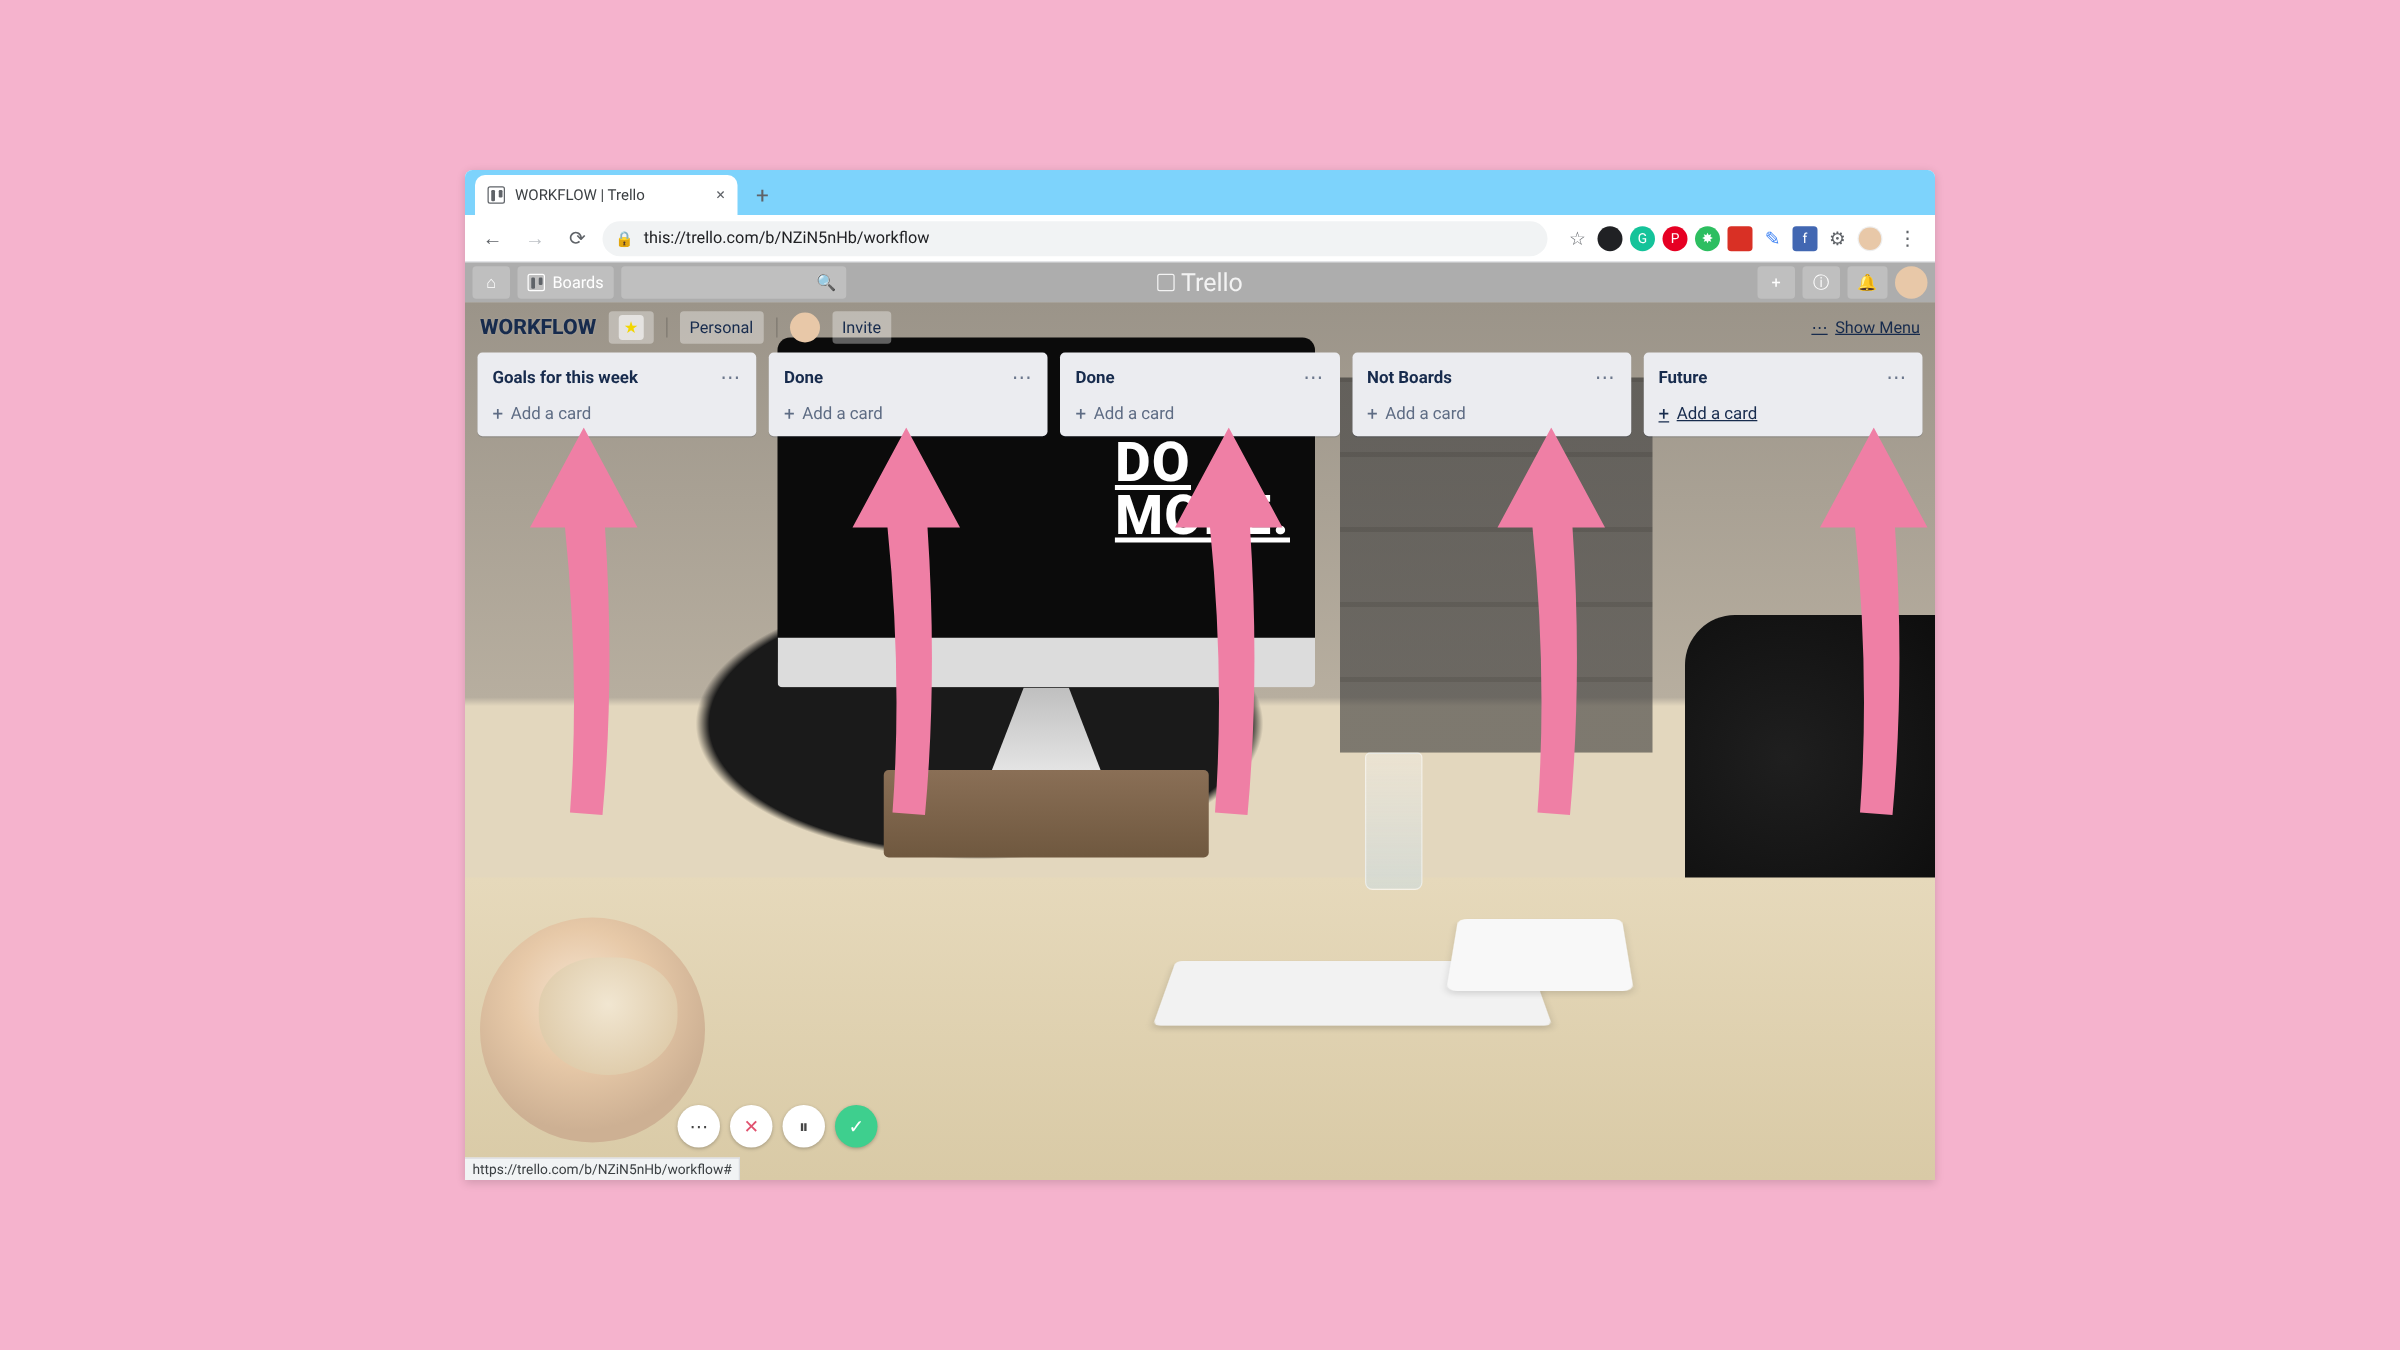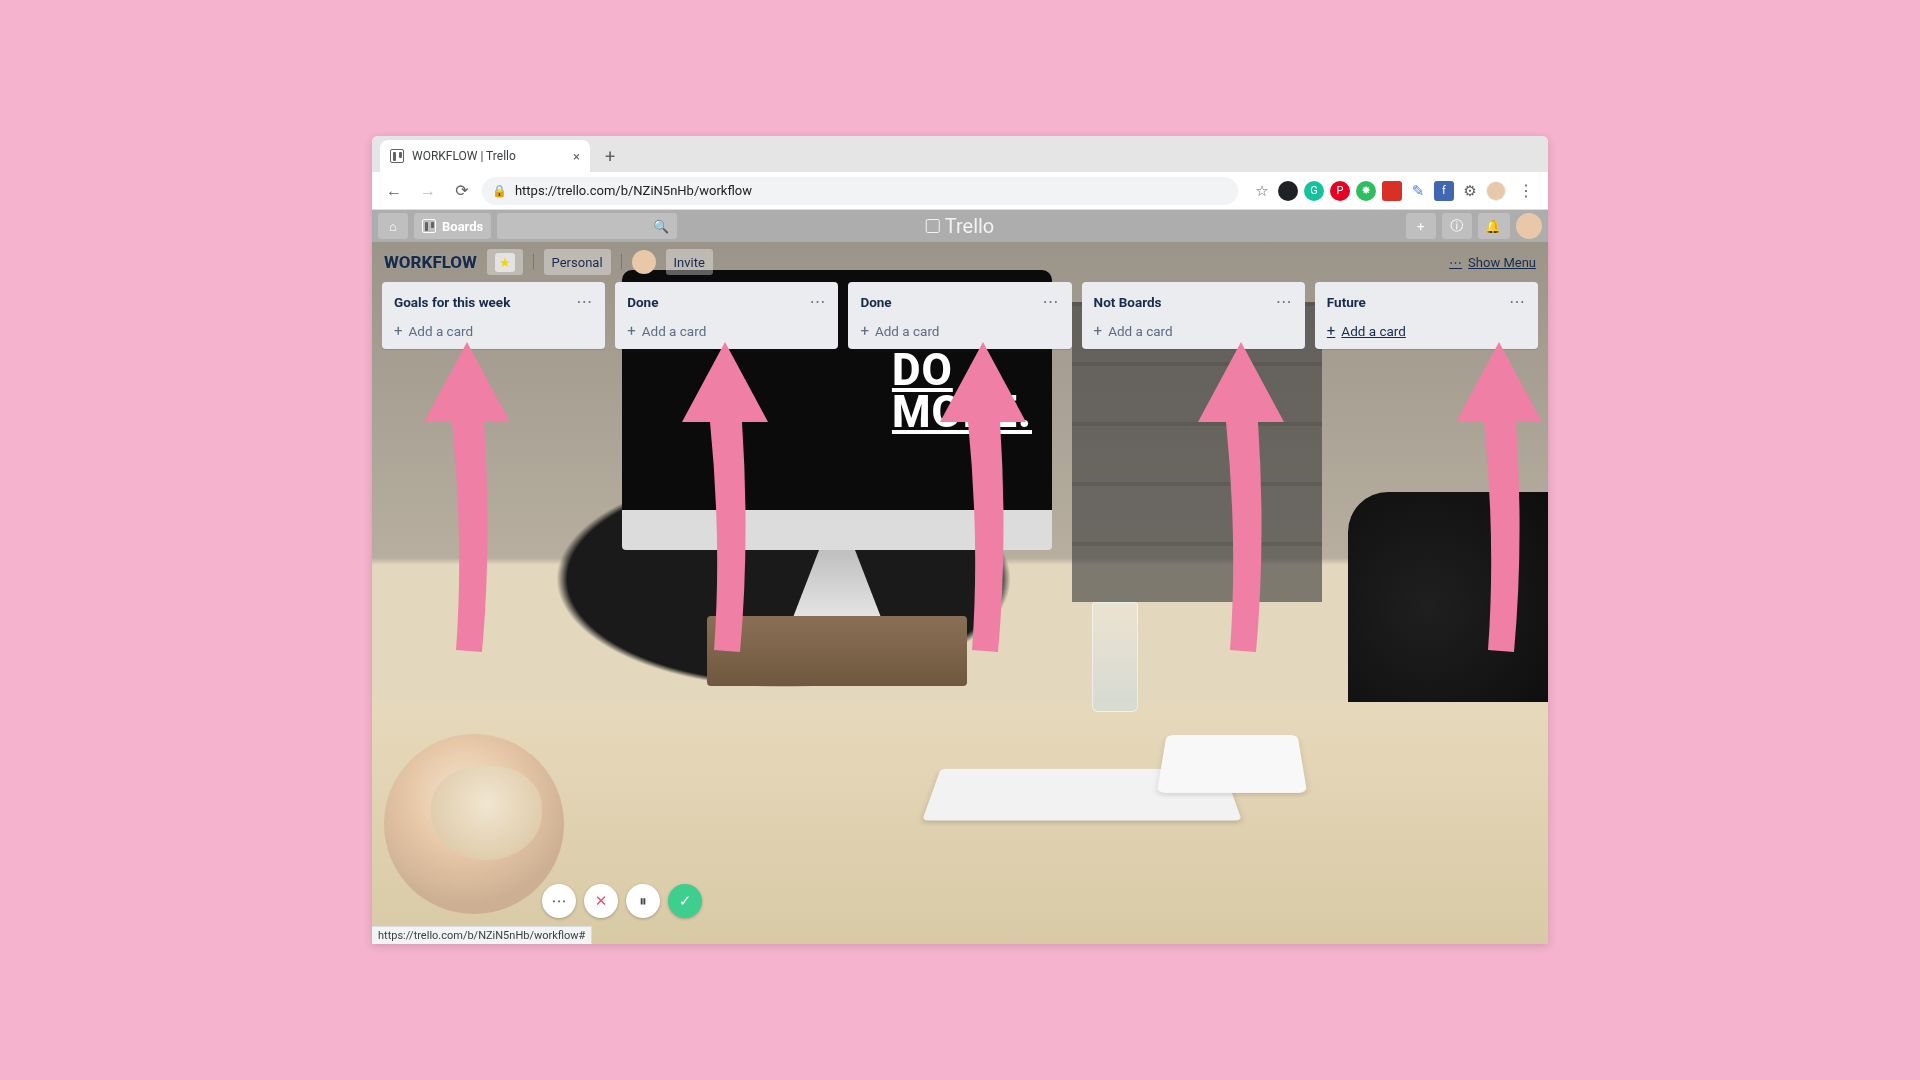--- a/index.html
+++ b/index.html
@@ -1,38 +1,38 @@
 <!DOCTYPE html>
 <html><head>
 <meta charset="utf-8">
 <style>
   * { margin: 0; padding: 0; box-sizing: border-box; font-family: -apple-system, BlinkMacSystemFont, "Segoe UI", Roboto, sans-serif; }
   body { background: #f5b3cd; width: 1920px; height: 1080px; display: flex; align-items: center; justify-content: center; }
   .stage { width: 1536px; height: 864px; background: #f5b3cd; display: flex; align-items: center; justify-content: center; }
   .browser-window { width: 1176px; height: 808px; background: #fff; border-radius: 6px 6px 0 0; overflow: hidden; box-shadow: 0 2px 8px rgba(0,0,0,.15); position: relative; }
 
   
-  .tab-strip { height: 36px; background: #e5e5e5; display: flex; align-items: flex-end; padding-left: 8px; }
+  .tab-strip { height: 36px; background: #7dd3fc; display: flex; align-items: flex-end; padding-left: 8px; }
   .tab { background: #fff; height: 32px; border-radius: 8px 8px 0 0; display: flex; align-items: center; padding: 0 10px; gap: 8px; min-width: 210px; font-size: 12px; color: #3c4043; }
   .tab .close { margin-left: auto; font-size: 13px; color: #5f6368; cursor: pointer; }
   .new-tab { width: 28px; height: 28px; display: flex; align-items: center; justify-content: center; font-size: 18px; color: #5f6368; cursor: pointer; margin-left: 6px; margin-bottom: 2px; }
 
   
   .addr-bar { height: 38px; background: #fff; border-bottom: 1px solid #dadce0; display: flex; align-items: center; padding: 0 8px; gap: 6px; }
   .nav-btn { width: 28px; height: 28px; display: flex; align-items: center; justify-content: center; color: #5f6368; border-radius: 50%; cursor: pointer; font-size: 16px; }
   .nav-btn.disabled { color: #bdc1c6; cursor: default; }
   .url-field { flex: 1; height: 28px; background: #f1f3f4; border-radius: 14px; display: flex; align-items: center; padding: 0 10px; font-size: 13px; color: #202124; gap: 8px; }
   .url-field .lock { color: #5f6368; font-size: 12px; }
   .ext-row { display: flex; align-items: center; gap: 6px; padding-left: 8px; }
   .ext-icon { width: 20px; height: 20px; border-radius: 50%; display: flex; align-items: center; justify-content: center; font-size: 11px; color: #fff; }
 
   
   .trello-header { height: 32px; background: rgba(0,0,0,.32); display: flex; align-items: center; padding: 0 6px; gap: 6px; position: relative; }
   .hbtn { height: 26px; min-width: 30px; background: rgba(255,255,255,.22); border-radius: 3px; display: flex; align-items: center; justify-content: center; padding: 0 8px; color: #fff; font-size: 13px; cursor: pointer; gap: 6px; }
-  .hbtn.boards { font-weight: 700; }
+  .hbtn.boards { font-weight: 400; }
   .hbtn.search { width: 180px; justify-content: flex-end; }
   .trello-logo { position: absolute; left: 50%; transform: translateX(-50%); color: rgba(255,255,255,.85); font-family: "Brush Script MT", cursive; font-size: 20px; display: flex; align-items: center; gap: 5px; }
   .trello-logo-mark { width: 14px; height: 14px; border: 1.5px solid rgba(255,255,255,.85); border-radius: 2px; display: inline-flex; align-items: center; justify-content: center; }
   .header-right { margin-left: auto; display: flex; gap: 6px; align-items: center; }
   .avatar-sm { width: 26px; height: 26px; border-radius: 50%; background: #e8c8a8; }
 
   
   .board-area {
     position: relative;
     height: calc(100% - 36px - 38px - 32px);
@@ -113,21 +113,21 @@
       </div>
       <div class="new-tab">+</div>
     </div>
 
     <div class="addr-bar">
       <div class="nav-btn">←</div>
       <div class="nav-btn disabled">→</div>
       <div class="nav-btn">⟳</div>
       <div class="url-field">
         <span class="lock">🔒</span>
-        <span>https://trello.com/b/NZiN5nHb/workflow</span>
+        <span>this://trello.com/b/NZiN5nHb/workflow</span>
       </div>
       <div class="ext-row" id="ext-row">
           <div class="ext-icon" style="background: transparent; color: rgb(95, 99, 104); font-size: 15px;">☆</div>
           <div class="ext-icon" style="background: rgb(32, 33, 36); color: rgb(255, 255, 255);"></div>
           <div class="ext-icon" style="background: rgb(21, 195, 154); color: rgb(255, 255, 255);">G</div>
           <div class="ext-icon" style="background: rgb(230, 0, 35); color: rgb(255, 255, 255);">P</div>
           <div class="ext-icon" style="background: rgb(45, 190, 96); color: rgb(255, 255, 255);">✸</div>
           <div class="ext-icon" style="background: rgb(217, 48, 37); color: rgb(255, 255, 255); border-radius: 3px;"></div>
           <div class="ext-icon" style="background: transparent; color: rgb(66, 133, 244); font-size: 15px;">✎</div>
           <div class="ext-icon" style="background: rgb(66, 103, 178); color: rgb(255, 255, 255); border-radius: 3px;">f</div>

